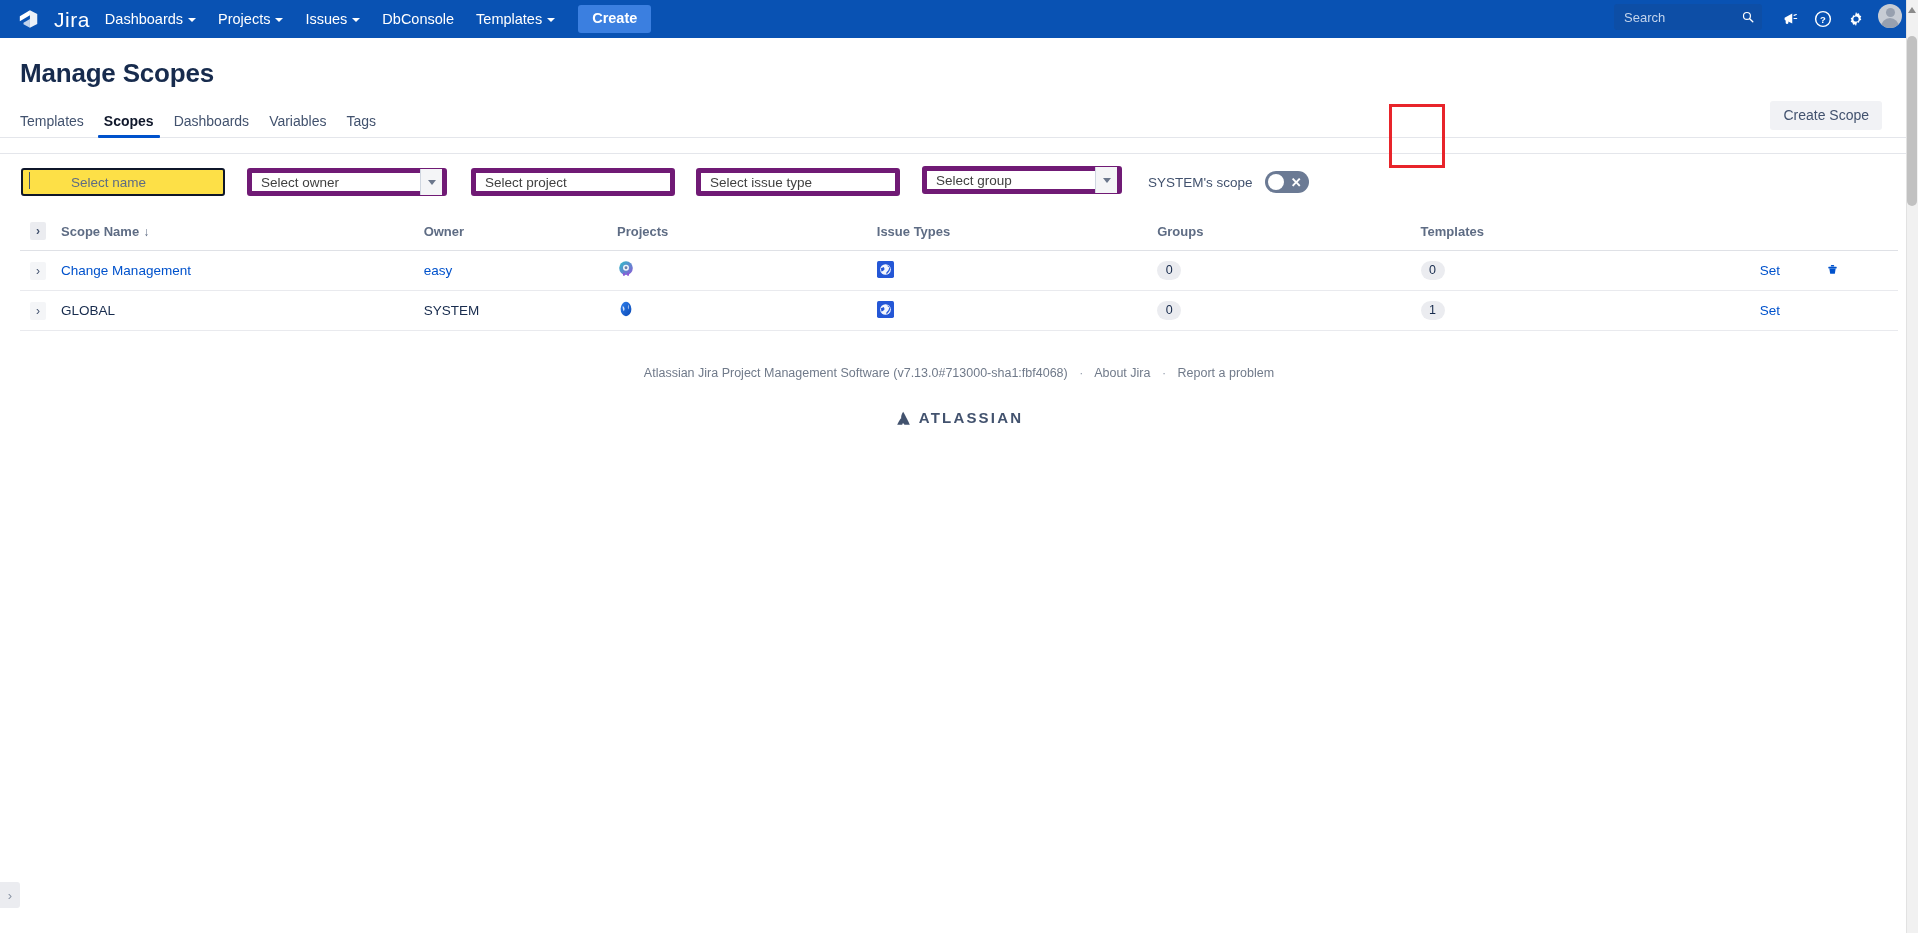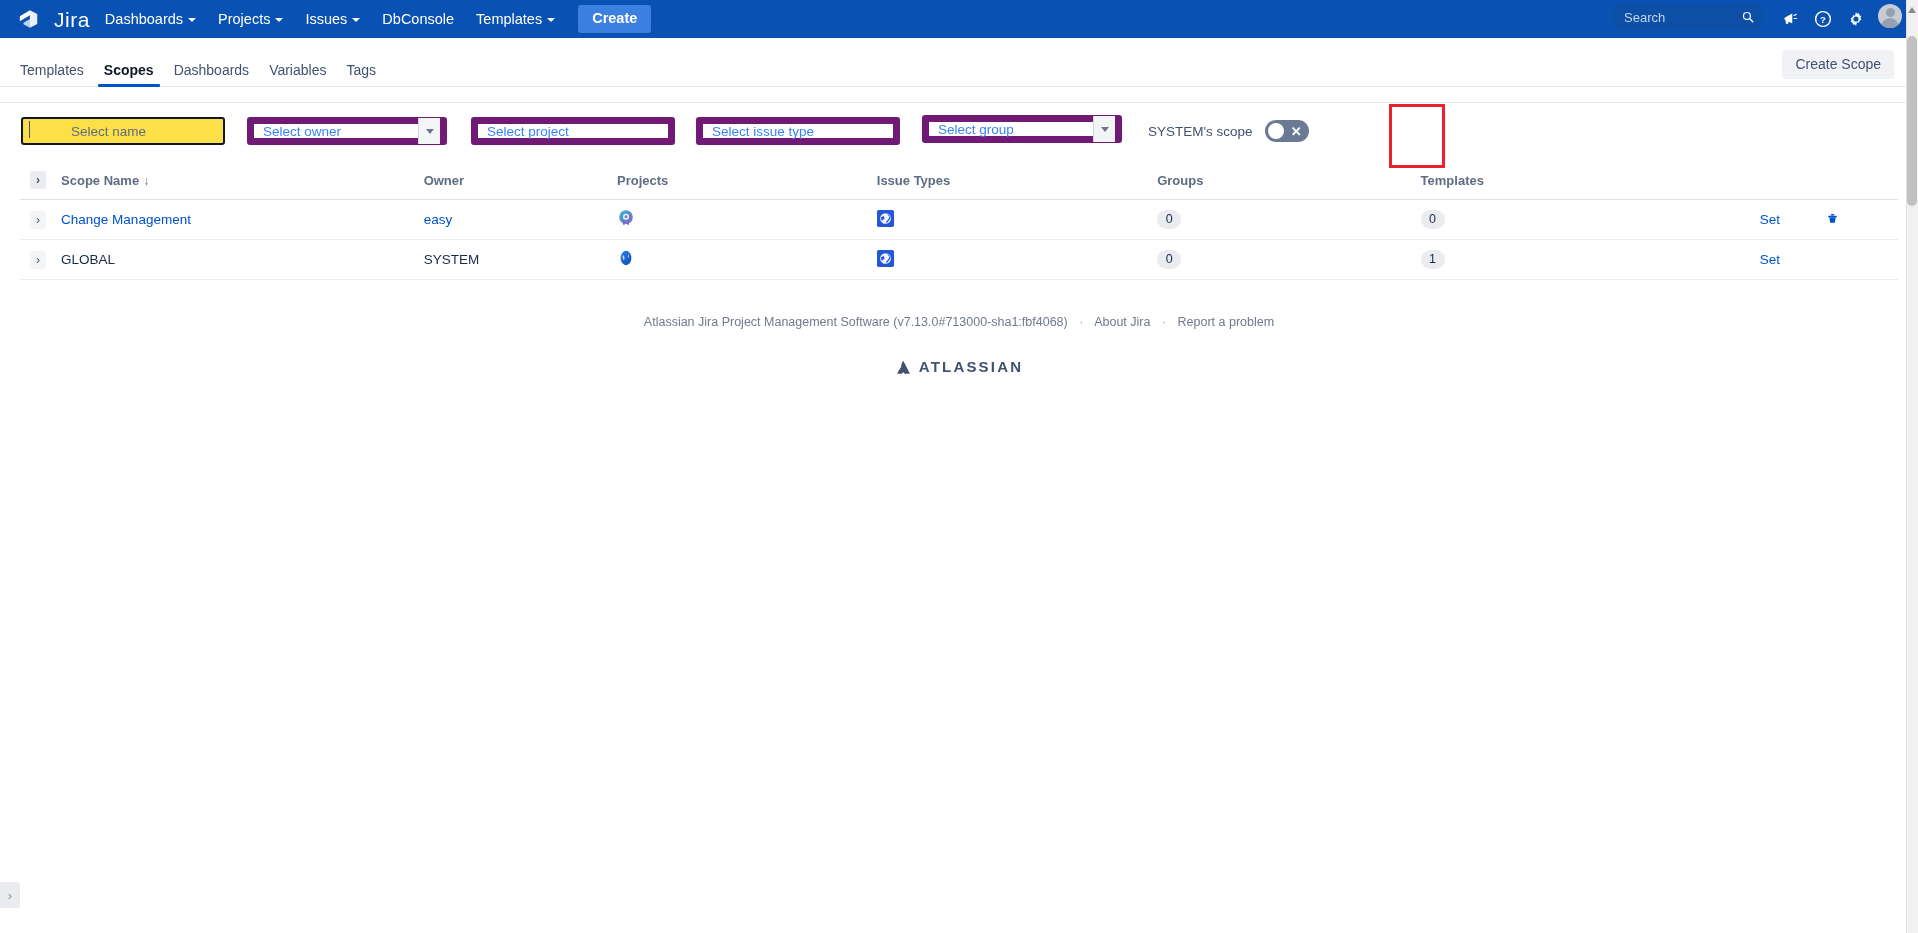--- a/index.html
+++ b/index.html
@@ -121,21 +121,21 @@
   .tab.active::after {
     content: ""; position: absolute;
     left: 4px; right: 4px; bottom: 0; height: 3px;
     background: #0052cc; border-radius: 1px;
   }
   .tabs-rule {
     position: absolute; left: -20px; right: -20px; bottom: 0;
     height: 1px; background: #e4e6eb;
   }
   .create-scope-btn {
-    position: absolute; right: 4px; bottom: 8px;
+    position: absolute; right: 16px; bottom: 8px;
     background: #f1f2f5; color: #42526e;
     font-size: 14px; padding: 7px 13px;
     border-radius: 3px; cursor: pointer;
     border: none; line-height: 1.1;
     font-family: "Liberation Sans", sans-serif;
   }
 
   .desc {
     font-size: 13.5px; color: #42526e;
     margin-top: 18px;
@@ -147,25 +147,25 @@
     height: 1px; background: #e4e6eb;
   }
 
   
   .filters {
     display: flex; align-items: center;
     height: 56px; position: relative;
   }
   .filter-field {
     height: 28px;
-    border: 7px solid #701a75;
+    border: 5px solid #701a75;
     border-radius: 3px;
     background: #ffffff;
     display: flex; align-items: center;
-    font-size: 13.5px; color: #3b82f6;
+    font-size: 13.5px; color: #404040;
     padding: 0 9px;
     cursor: text;
     position: relative;
   }
   .filter-field.focused {
     border: 2px solid #0f172a;
     background: #fde047;
     color: #5e6c84;
     box-shadow: none;
     padding-left: 48px;
@@ -389,20 +389,21 @@
         <circle cx="10" cy="10" r="2.9" fill="#0952b3"></circle>
       </svg>
     </div>
 
     <div class="avatar"></div>
   </div>
 </div>
 
 <div class="page">
 
+  <div class="page-title">Manage Scopes</div>
 
   <div class="tabs-row">
     <div class="tabs-rule"></div>
     <div class="tabs">
       <div class="tab">
         <span>Templates</span>
       </div>
       <div class="tab active">
         <span>Scopes</span>
       </div>

